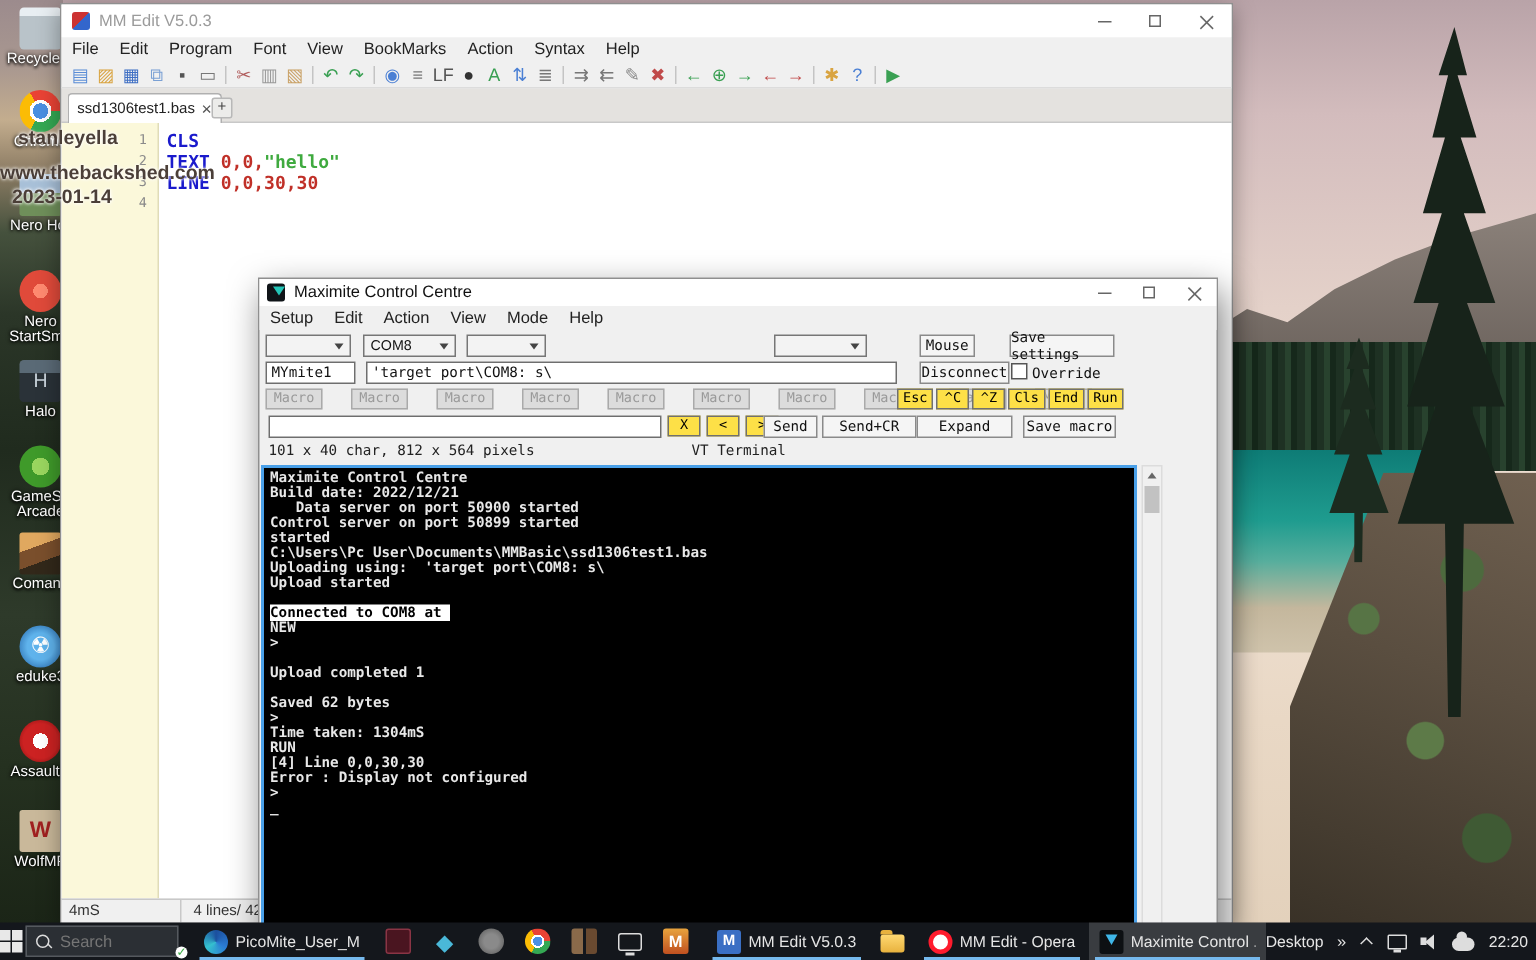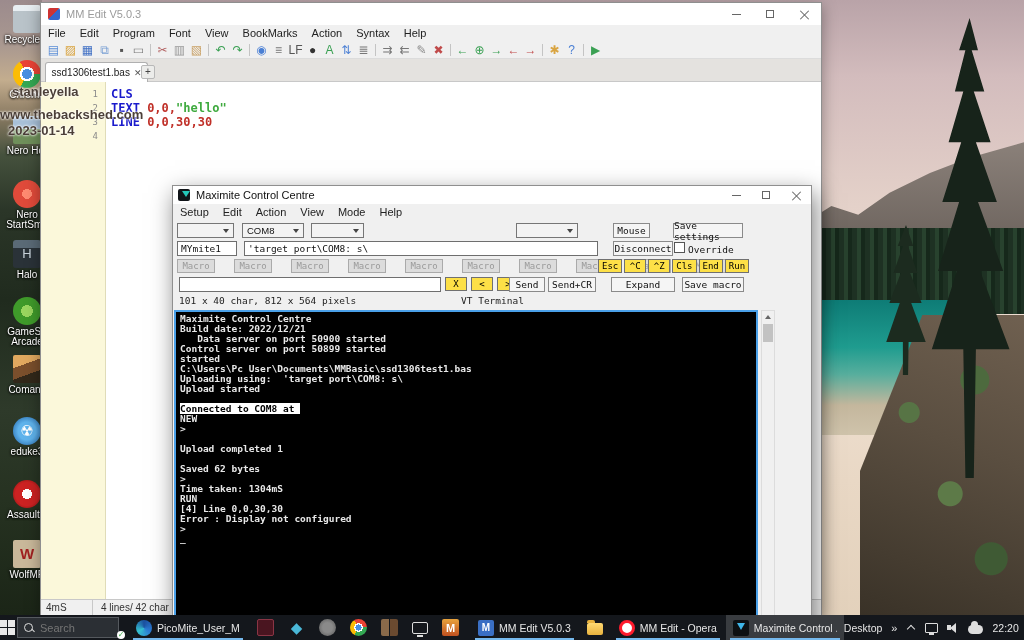--- a/index.html
+++ b/index.html
@@ -85,21 +85,21 @@
   #mm-editor { position:absolute; left:0; right:0; top:79px; bottom:16px; background:#fff; overflow:hidden; }
   #mm-gutter { position:absolute; left:0; top:0; bottom:0; width:65px; background:#fbf8da; border-right:1px solid #e0dcb8; padding-top:5px; }
   .gut-num { height:14px; line-height:14px; font-size:9px; color:#8a8a8a; text-align:right; padding-right:7px; font-family:"DejaVu Sans Mono",monospace; }
   #mm-code { position:absolute; left:66px; top:0; right:0; bottom:0; padding:5px 0 0 4px; font-family:"DejaVu Sans Mono",monospace; font-size:12px; }
   .code-line { height:14px; line-height:14px; white-space:pre; }
   .tk-kw { color:#1a1acc; font-weight:bold; }
   .tk-num { color:#c03028; font-weight:bold; }
   .tk-str { color:#3faa3f; font-weight:bold; }
   .tk-com { color:#9a9a9a; font-style:italic; }
   #mm-status { position:absolute; left:0; right:0; bottom:0; height:16px; background:#f0f0f0; border-top:1px solid #c8c8c8; display:flex; font-size:10px; color:#333; }
-  #mm-status .cell1 { width:52px; padding:2px 0 0 5px; border-right:1px solid #c8c8c8; }
+  #mm-status .cell1 { width:80px; padding:2px 0 0 5px; border-right:1px solid #c8c8c8; }
   #mm-status .cell2 { padding:2px 0 0 8px; }
 
   
   #mcc { left:172px; top:185px; width:640px; height:455px; z-index:20; box-shadow:3px 8px 22px rgba(0,0,0,.5); }
   #mcc .titlebar { height:18px; }
   #mcc .app-icon { width:12px; height:12px; margin:0 6px 0 5px; background:#101418; border-radius:2px; position:relative; }
   #mcc .app-icon::after { content:""; position:absolute; left:4px; top:2px; width:0; height:0; border:4px solid transparent; border-top:6px solid #24c6b8; }
   #mcc .title-text { font-size:11px; color:#111; }
   #mcc .wc-group { height:18px; } #mcc .wc { width:30px; }
   #mcc .menubar { top:18px; height:16px; }
@@ -385,21 +385,21 @@
         <div class="key">Run</div>
       </div>
 
     <input class="mc tinput" style="left: 6px; top: 91px; width: 262px;" value="">
     <div class="mc" style="left:272px;top:91px;display:flex;gap:4px;">
         <div class="key">X</div>
         <div class="key">&lt;</div>
         <div class="key">&gt;</div>
       </div>
     <div class="mc pbtn" style="left:336px;top:91px;width:36px;">Send</div>
-    <div class="mc pbtn" style="left:375px;top:91px;width:48px;">Send+CR</div>
+    <div class="mc pbtn" style="left:375px;top:91px;width:63px;">Send+CR</div>
     <div class="mc pbtn" style="left:438px;top:91px;width:64px;">Expand</div>
     <div class="mc pbtn" style="left:509px;top:91px;width:62px;">Save macro</div>
 
     <span class="statline" style="left:6px;">101 x 40 char, 812 x 564 pixels</span>
     <span class="statline" style="left:288px;">VT Terminal</span>
 
     <div id="mcc-term">
         <div class="tl"><span>Maximite Control Centre</span></div>
         <div class="tl"><span>Build date: 2022/12/21</span></div>
         <div class="tl"><span>   Data server on port 50900 started</span></div>

